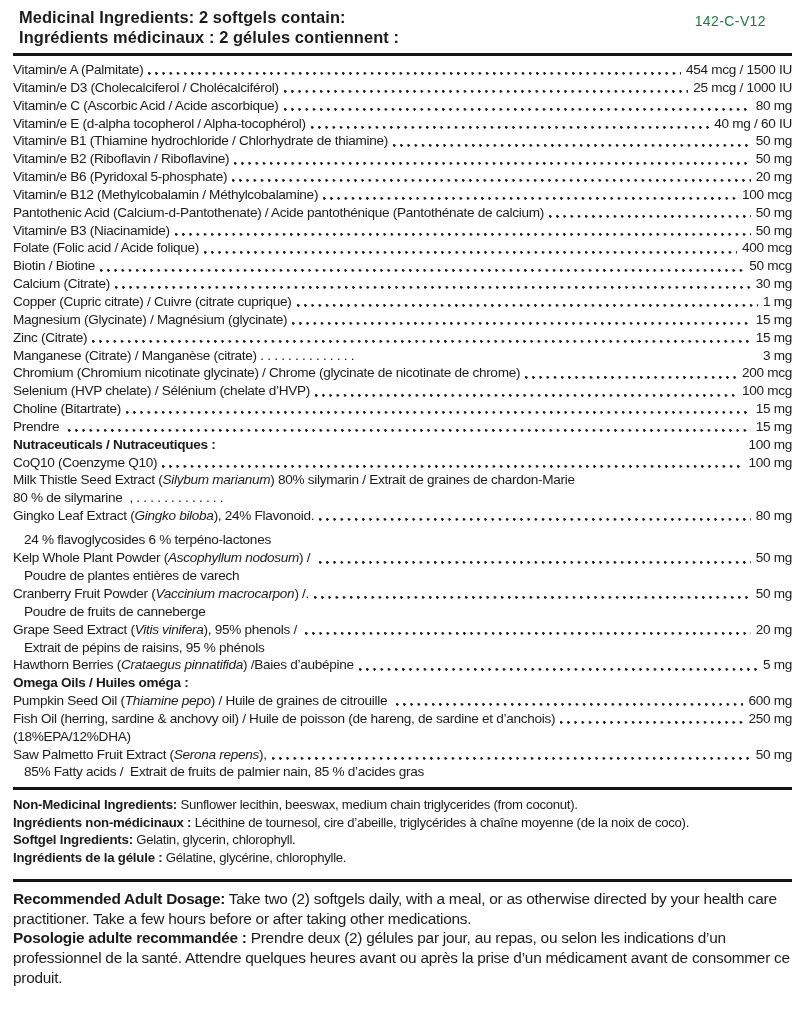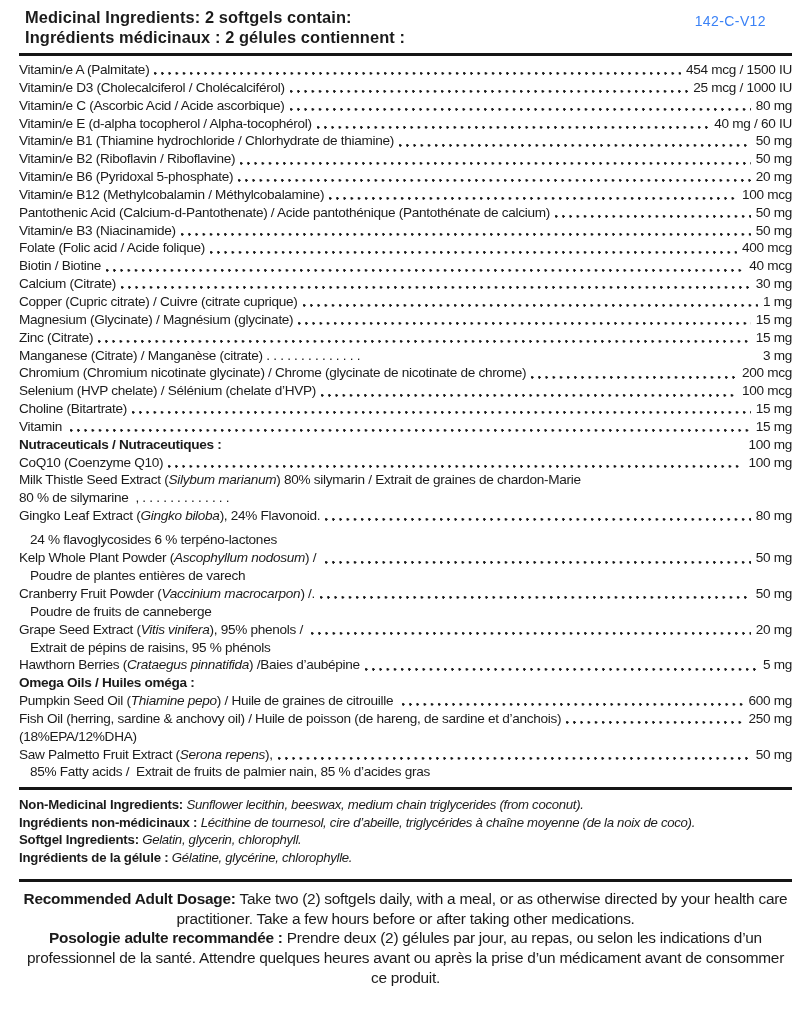--- a/index.html
+++ b/index.html
@@ -3,26 +3,26 @@
 <meta charset="utf-8">
 <style>
   html, body { margin: 0; padding: 0; }
   body {
     width: 800px; height: 1018px;
     background: #ffffff;
     color: #1b1b1b;
     font-family: "Liberation Sans", sans-serif;
     overflow: hidden;
   }
-  .label-wrap { padding: 8px 8px 0 19px; }
+  .label-wrap { padding: 8px 8px 0 13px; }
 
   
   .header { display: flex; justify-content: space-between; align-items: flex-start; padding-left: 6px; }
   .titles { font-weight: bold; font-size: 16.4px; line-height: 19.5px; letter-spacing: 0.1px; }
-  .code { color: #3b82f6; font-size: 14px; line-height: 18px; margin: 4px 26px 0 0; letter-spacing: 0.4px; }
+  .code { color: #15803d; font-size: 14px; line-height: 18px; margin: 4px 26px 0 0; letter-spacing: 0.4px; }
 
   .rule { border: none; border-top: 3px solid #151515; margin: 6px 0 0 0; }
 
   
   .ingredients { padding-top: 5px; font-size: 13.6px; line-height: 17.85px; letter-spacing: -0.3px; }
   .row { display: flex; align-items: baseline; }
   .row .name { white-space: pre-wrap; }
   .row.bold .name { font-weight: bold; }
   .row.indent { padding-left: 11px; }
   .it { font-style: italic; text-align: center; }
@@ -37,25 +37,25 @@
     background-repeat: repeat-x;
     background-position: left bottom;
   }
   .leader.none { background: none; }
   .amount { white-space: nowrap; }
 
   
   .other { padding: 6px 0 7px 0; font-size: 13.2px; line-height: 17.5px; letter-spacing: -0.3px; }
   .other .line { white-space: nowrap; }
   .other .line b { letter-spacing: -0.2px; }
-  .other .t { white-space: pre-wrap; font-style: italic; }
+  .other .t { white-space: pre-wrap; }
 
   
   .dosage { padding: 7px 0 0 0; font-size: 15.4px; line-height: 19.6px; letter-spacing: -0.25px; }
-  .dosage p { margin: 0; text-align: center; }
+  .dosage p { margin: 0; }
 </style>
 </head>
 <body>
 
 <div class="label-wrap">
 
   <div class="header">
     <div class="titles">
       <div>Medicinal Ingredients: 2 softgels contain:</div>
       <div>Ingrédients médicinaux : 2 gélules contiennent :</div>
@@ -117,21 +117,21 @@
         <span class="amount">50 mg</span>
       </div>
       <div class="row">
         <span class="name"><span>Folate (Folic acid / Acide folique)</span></span>
         <span class="leader"></span>
         <span class="amount">400 mcg</span>
       </div>
       <div class="row">
         <span class="name"><span>Biotin / Biotine</span></span>
         <span class="leader"></span>
-        <span class="amount">40 mcg</span>
+        <span class="amount">50 mcg</span>
       </div>
       <div class="row">
         <span class="name"><span>Calcium (Citrate)</span></span>
         <span class="leader"></span>
         <span class="amount">30 mg</span>
       </div>
       <div class="row">
         <span class="name"><span>Copper (Cupric citrate) / Cuivre (citrate cuprique)</span></span>
         <span class="leader"></span>
         <span class="amount">1 mg</span>
@@ -160,21 +160,21 @@
         <span class="name"><span>Selenium (HVP chelate) / Sélénium (chelate d’HVP)</span></span>
         <span class="leader"></span>
         <span class="amount">100 mcg</span>
       </div>
       <div class="row">
         <span class="name"><span>Choline (Bitartrate)</span></span>
         <span class="leader"></span>
         <span class="amount">15 mg</span>
       </div>
       <div class="row">
-        <span class="name"><span>Vitamin </span></span>
+        <span class="name"><span>Prendre </span></span>
         <span class="leader"></span>
         <span class="amount">15 mg</span>
       </div>
       <div class="row bold">
         <span class="name"><span>Nutraceuticals / Nutraceutiques :</span></span>
         <span class="leader none"></span>
         <span class="amount">100 mg</span>
       </div>
       <div class="row">
         <span class="name"><span>CoQ10 (Coenzyme Q10)</span></span>

